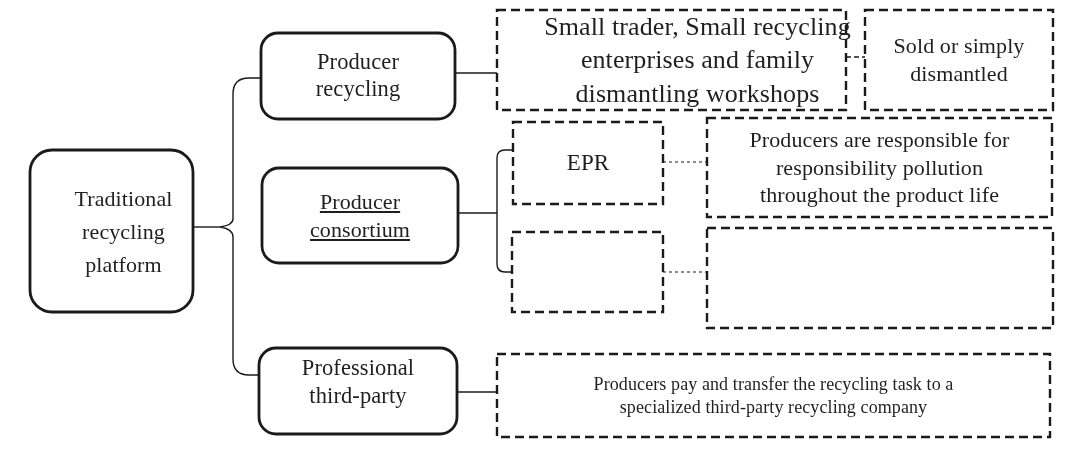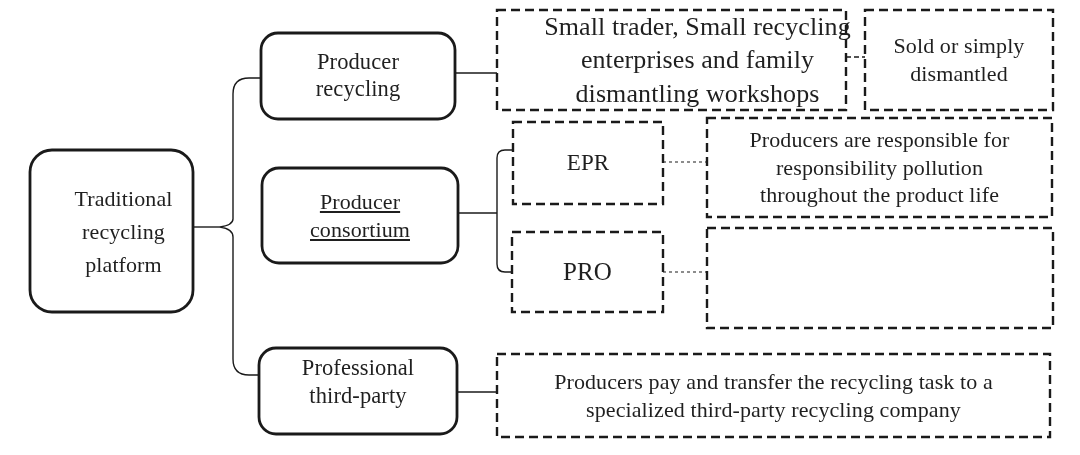--- a/index.html
+++ b/index.html
@@ -80,22 +80,21 @@
 
   <div class="label" style="left:262px; top:168px; width:196px; height:95px; font-size:22px; line-height:1.25;text-decoration:underline;">Producer
 consortium</div>
 
   <div class="label" style="left:513px; top:122px; width:150px; height:82px; font-size:23px;">EPR</div>
 
   <div class="label" style="left:707px; top:118px; width:345px; height:99px; font-size:22px; line-height:1.27;">Producers are responsible for
 responsibility pollution
 throughout the product life</div>
 
-  <div class="label" style="left:512px; top:232px; width:151px; height:80px; font-size:25px;">PRO</div>
 
 
   <div class="label" style="left:259px; top:348px; width:198px; height:68px; font-size:22.5px; line-height:1.25;">Professional
 third-party</div>
 
-  <div class="label" style="left:497px; top:354px; width:553px; height:83px; font-size:22px; line-height:1.27;">Producers pay and transfer the recycling task to a
+  <div class="label" style="left:497px; top:354px; width:553px; height:83px; font-size:18px; line-height:1.27;">Producers pay and transfer the recycling task to a
 specialized third-party recycling company</div>
 
 </div>
 
 </body></html>

